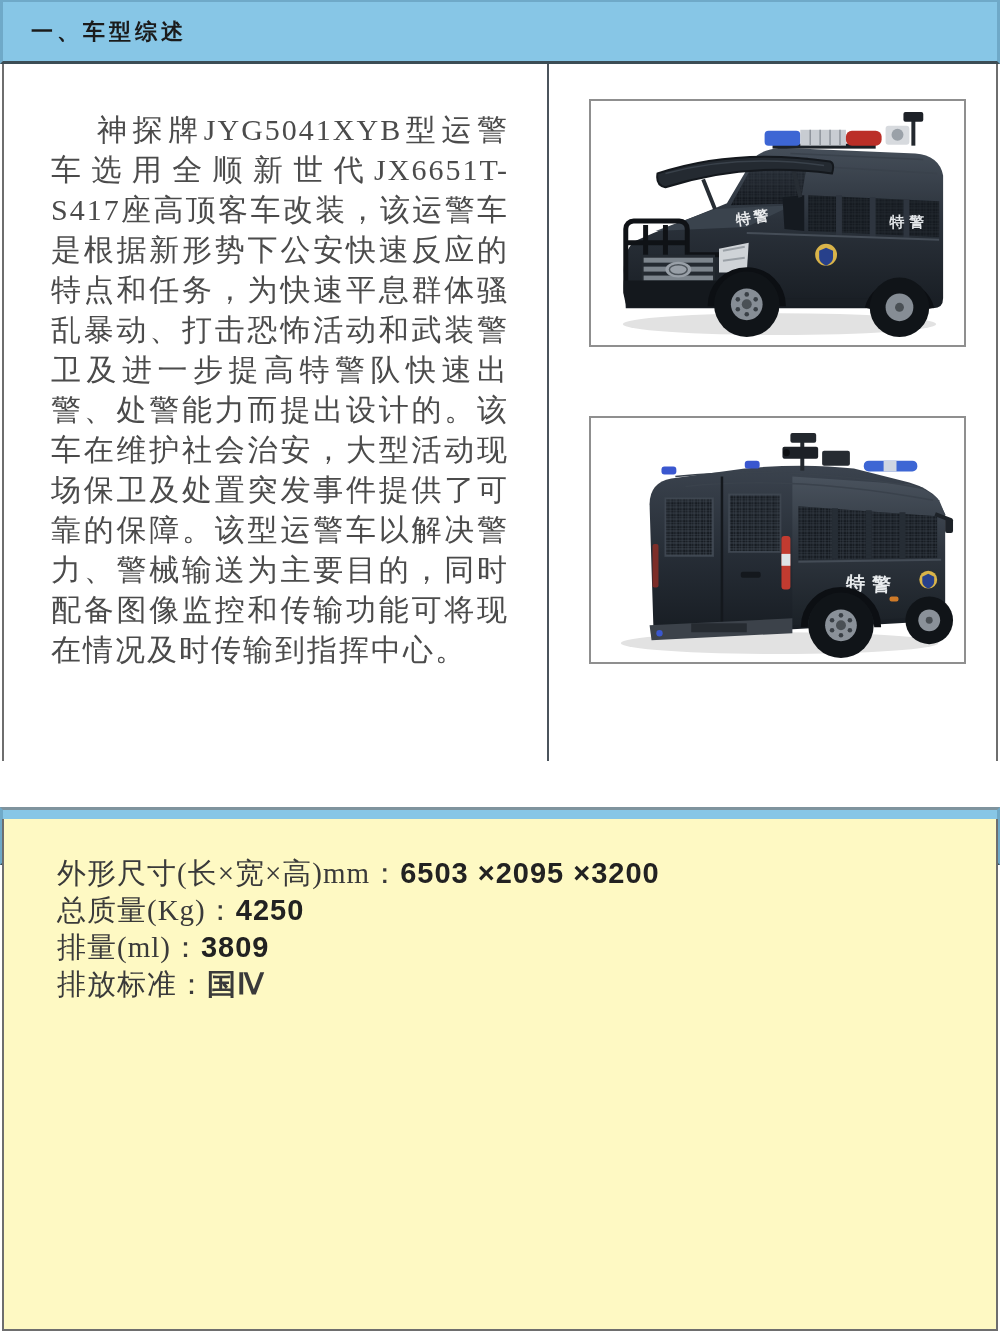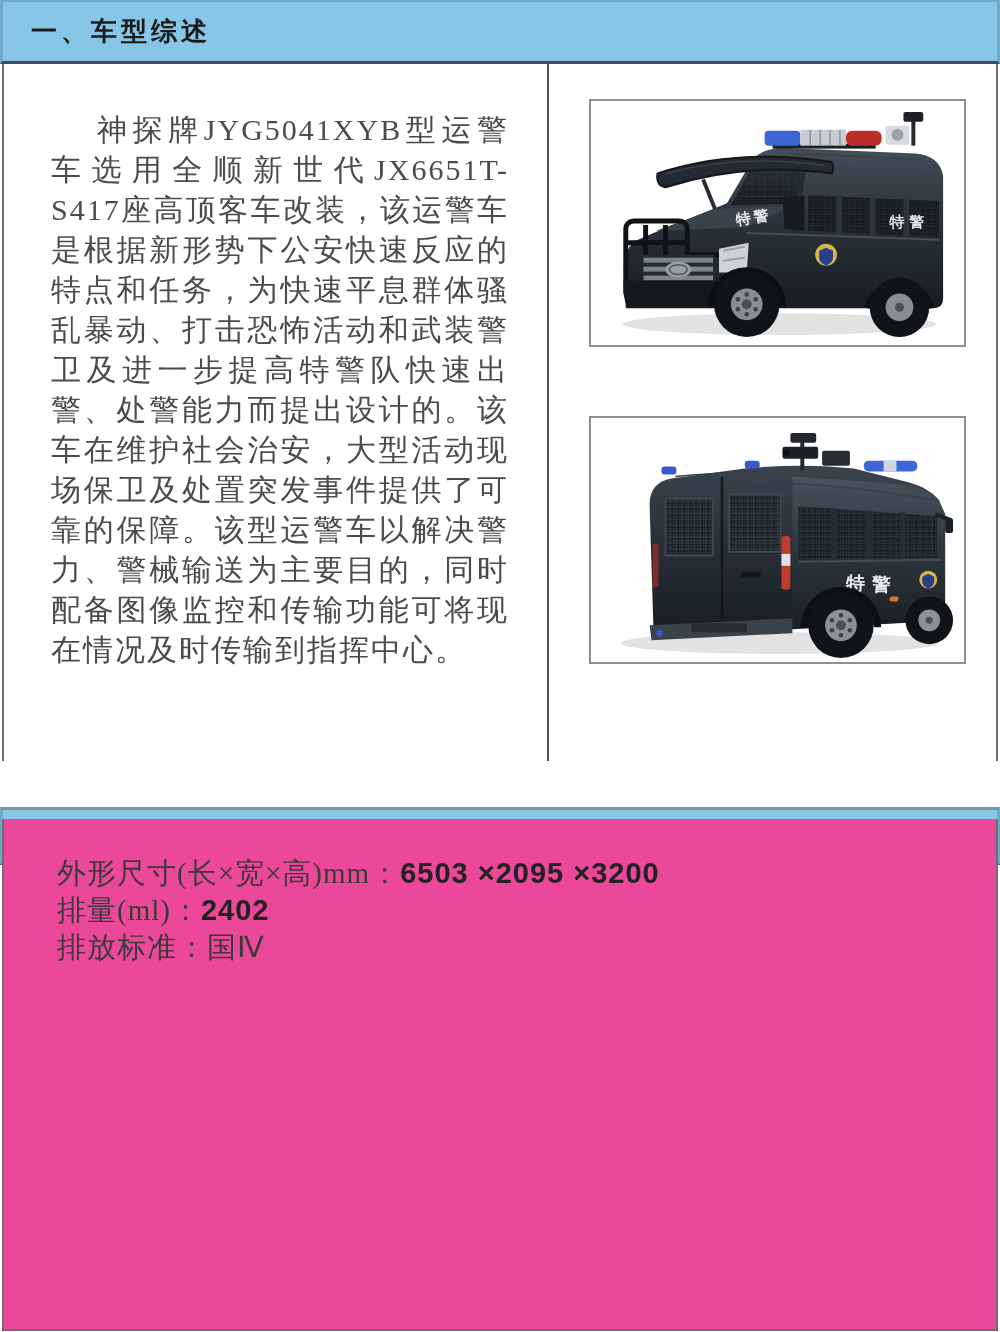--- a/index.html
+++ b/index.html
@@ -15,21 +15,21 @@
     border-right:3px solid var(--header_edge,#6fa9c8);
     display:flex; align-items:center; padding-left:28px;
   }
   .header-1 { top:0; height:64px;
     border-top:2px solid var(--header_edge,#6fa9c8);
     border-bottom:3px solid var(--header_border_dark,#3c4d55); }
   .header-2 { top:807px; height:58px;
     border-top:3px solid #7f939d;
     border-bottom:3px solid var(--header_border_dark,#3c4d55); }
   .section-title {
-    font-size:26px; font-weight:bold; color:var(--header_text,#1b1b1b);
+    font-size:22px; font-weight:bold; color:var(--header_text,#1b1b1b);
     letter-spacing:4px;
   }
   
   .box-1 {
     position:absolute; top:64px; left:2px; width:996px; height:697px;
     box-sizing:border-box; background:#fff;
     border-left:2px solid var(--box_border,#6e6e6e);
     border-right:2px solid var(--box_border,#6e6e6e);
     display:flex;
   }
@@ -48,33 +48,33 @@
   .img-frame {
     width:377px; height:248px; box-sizing:border-box; background:#fff;
     border:2px solid #8f8f8f; margin-left:40px;
     display:flex; align-items:center; justify-content:center;
   }
   .img-frame.front { margin-top:35px; }
   .img-frame.rear  { margin-top:69px; }
   
   .box-2 {
     position:absolute; top:819px; left:2px; width:996px; height:512px;
-    box-sizing:border-box; background:#ec4899;
+    box-sizing:border-box; background:#fef9c3;
     border:2px solid var(--box_border,#6e6e6e); border-top:none;
     padding:36px 0 0 53px;
   }
   .spec-line {
     font-family:"Liberation Serif", serif;
     font-size:29px; line-height:37px; color:#3a3a3a; letter-spacing:1px;
   }
   .spec-value {
     font-family:"Liberation Sans", sans-serif;
     font-weight:bold; color:#222; letter-spacing:1px;
   }
-  .spec-value-cn { font-family:"Liberation Serif", serif; font-weight:normal; color:#3a3a3a; }
+  .spec-value-cn { font-family:"Liberation Serif", serif; font-weight:bold; color:#3a3a3a; }
   svg { display:block; }
 </style>
 </head>
 <body>
 
 <div class="page">
 
   <div class="section-header header-1">
     <span class="section-title">一、车型综述</span>
   </div>
@@ -288,17 +288,18 @@
 
     </div>
   </div>
 
   <div class="section-header header-2">
     <span class="section-title">二、技术参数</span>
   </div>
 
   <div class="box-2">
     <div class="spec-line"><span class="spec-label">外形尺寸(长×宽×高)mm：</span><span class="spec-value">6503 ×2095 ×3200</span></div>
-    <div class="spec-line"><span class="spec-label">排量(ml)：</span><span class="spec-value">2402</span></div>
+    <div class="spec-line"><span class="spec-label">总质量(Kg)：</span><span class="spec-value">4250</span></div>
+    <div class="spec-line"><span class="spec-label">排量(ml)：</span><span class="spec-value">3809</span></div>
     <div class="spec-line"><span class="spec-label">排放标准：</span><span class="spec-value spec-value-cn">国Ⅳ</span></div>
   </div>
 
 </div>
 
 </body></html>

